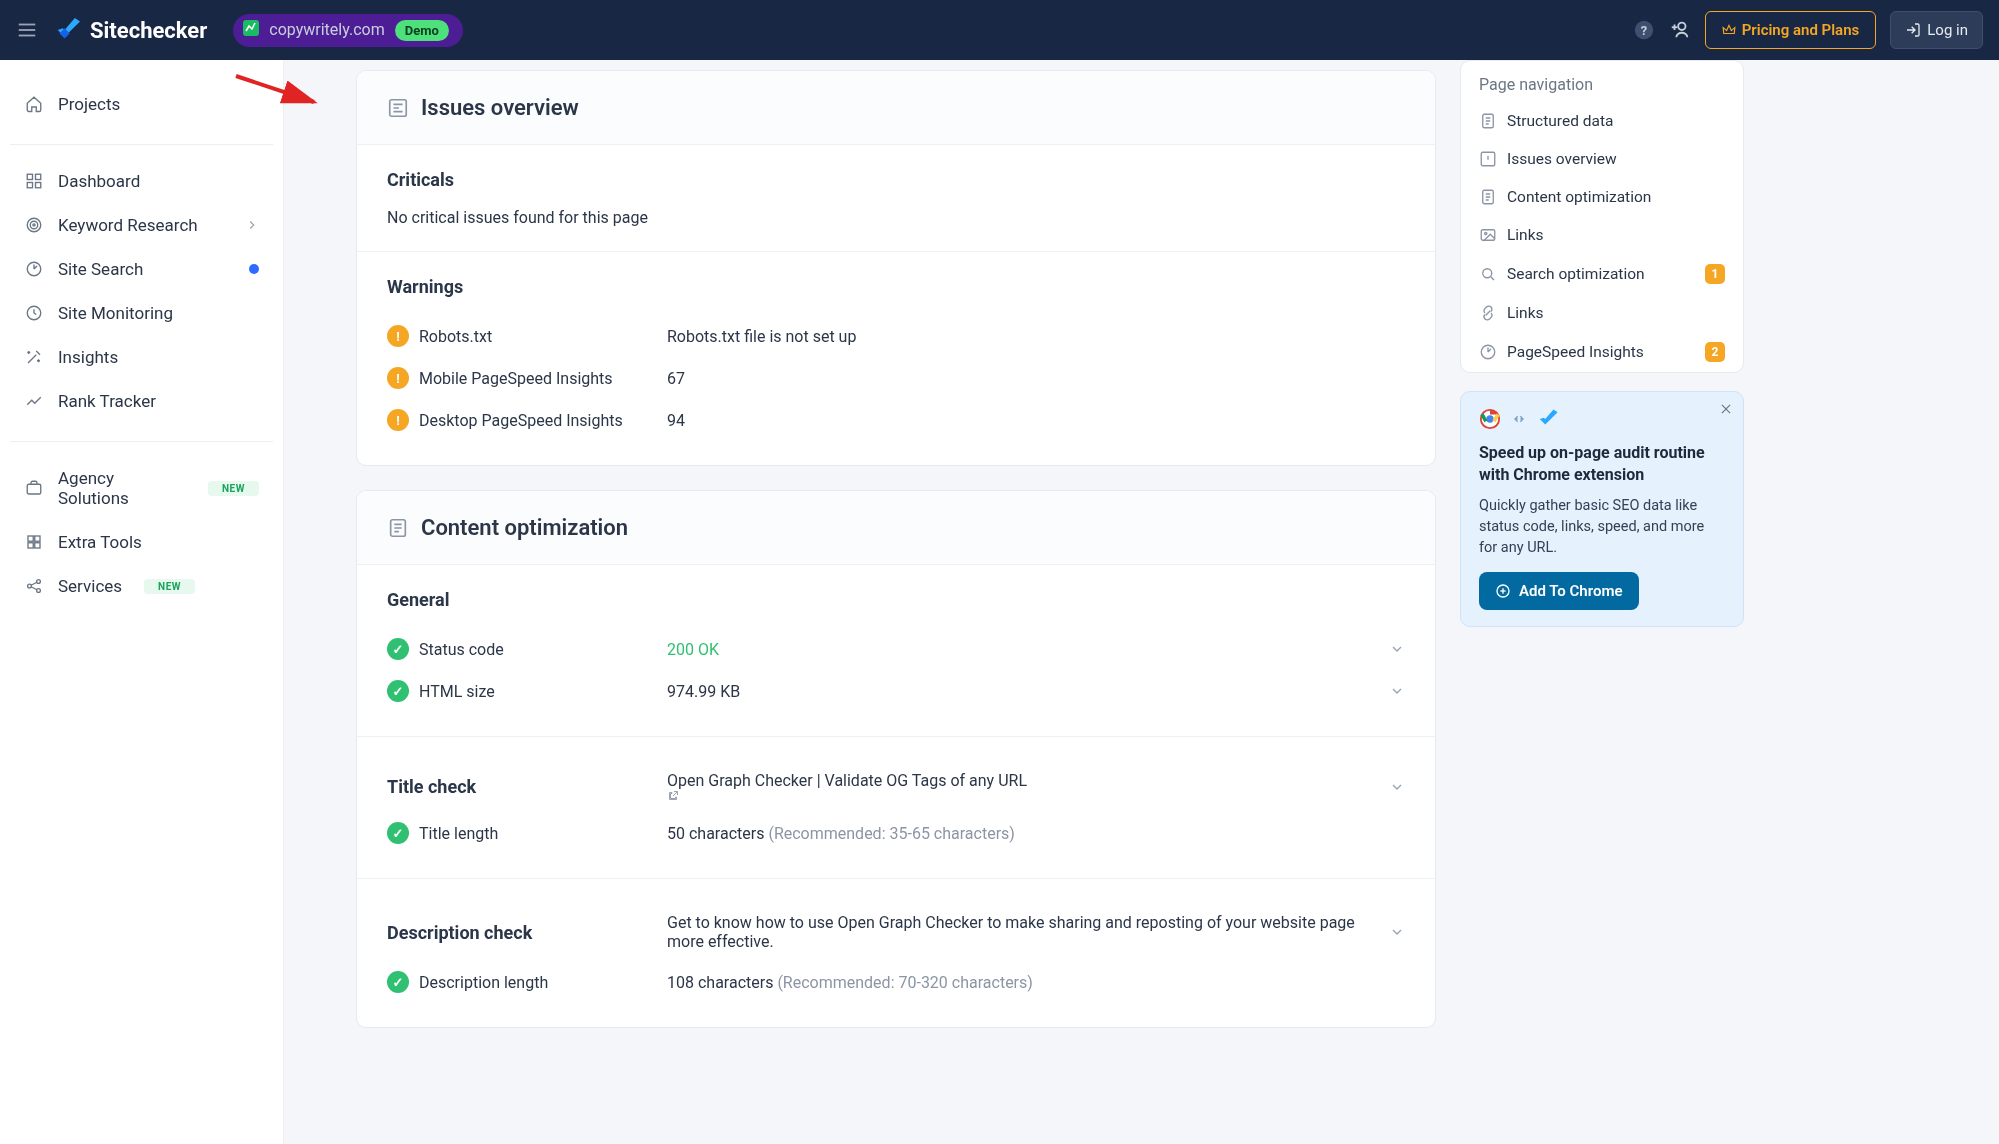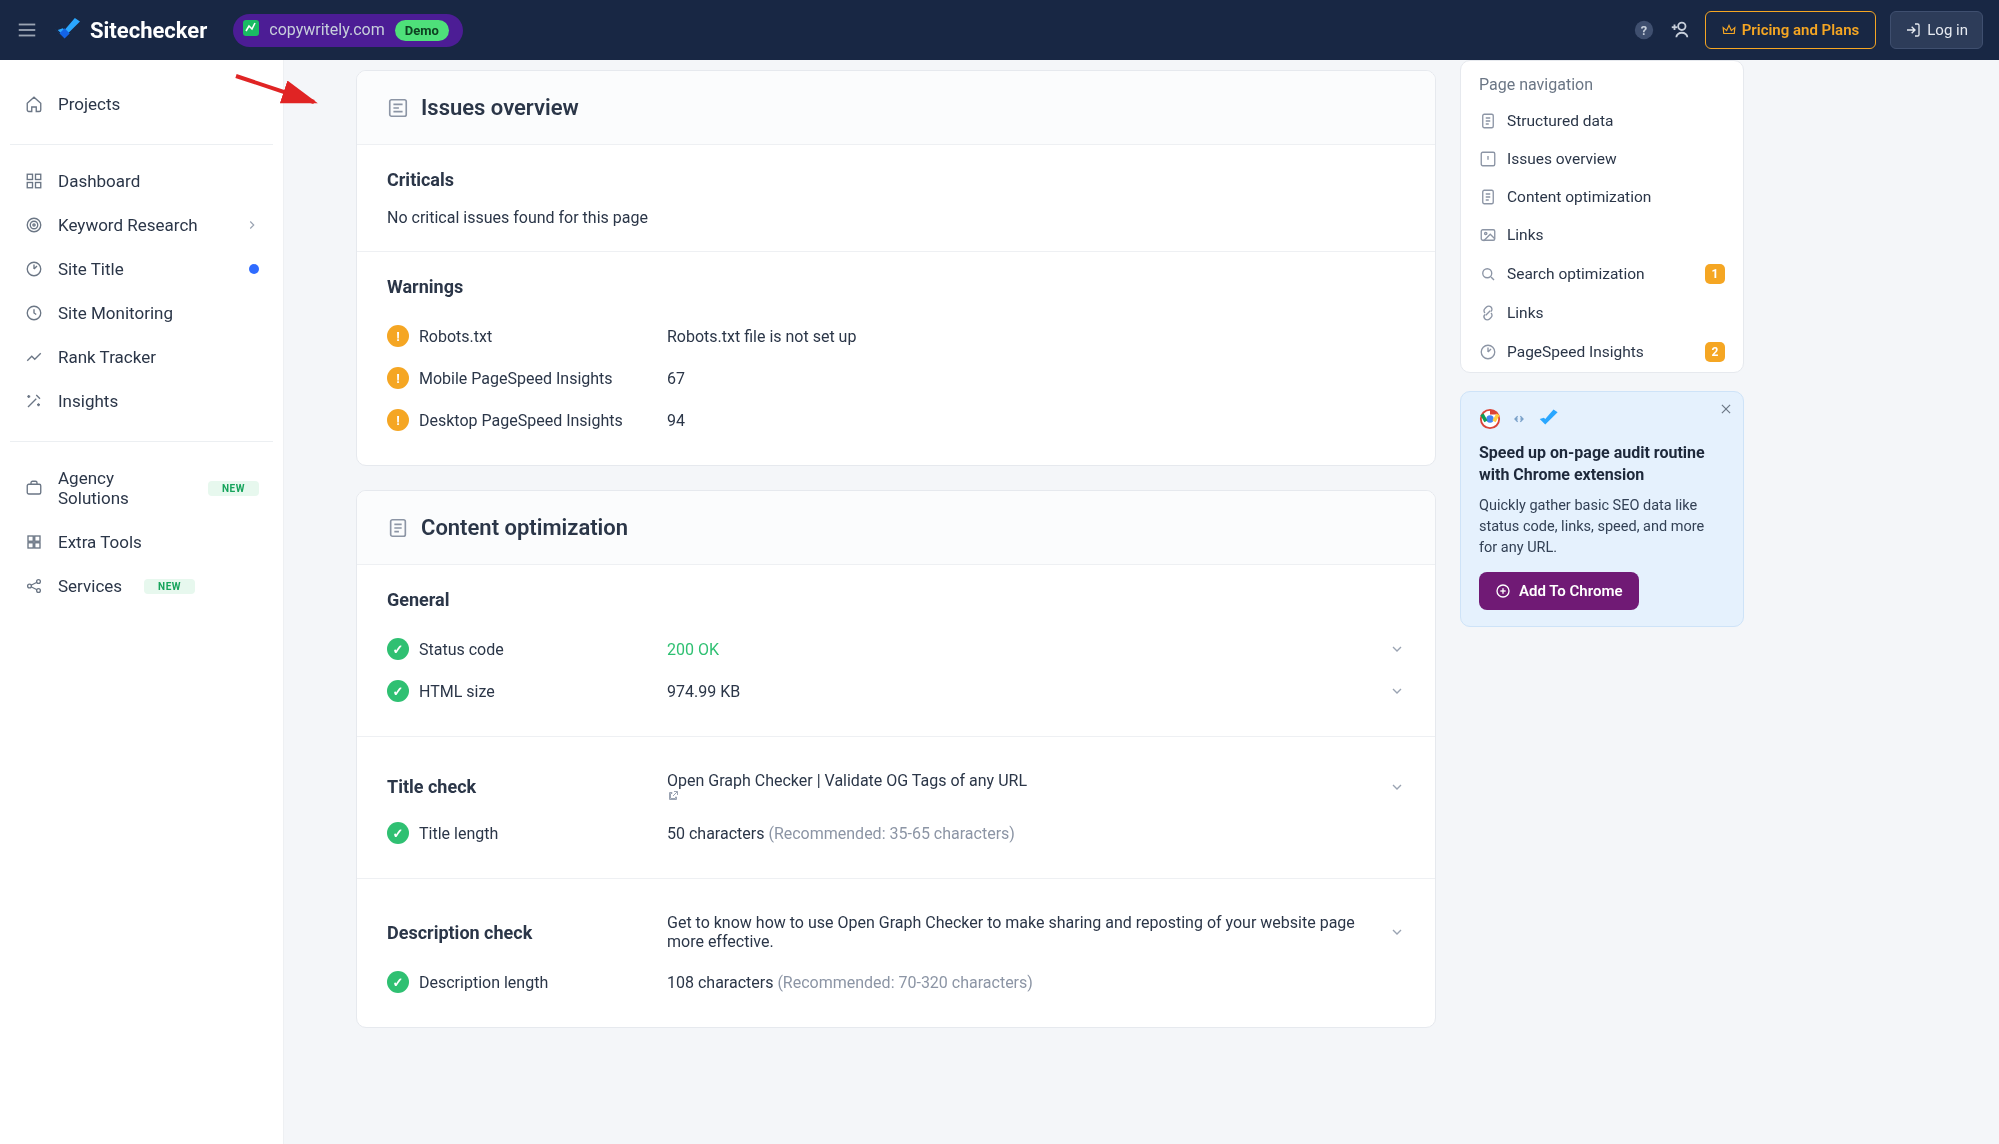--- a/index.html
+++ b/index.html
@@ -56,21 +56,21 @@
 .navcard-title { padding:14px 18px 8px; color:#6b7685; font-size:16px;}
 .navlink { display:flex; align-items:center; gap:10px; padding:10px 18px; font-size:15.5px; color:#2b3648; cursor:pointer;}
 .navlink .nicon { width:18px; height:18px; color:#8c95a5; display:flex; align-items:center; justify-content:center;}
 .navbadge { margin-left:auto; width:20px; height:20px; border-radius:5px; background:#f5a623; color:#fff; font-size:12px; font-weight:700; display:flex; align-items:center; justify-content:center;}
 
 .promo { background:#e5f1fd; border:1px solid #cee3f8; border-radius:10px; padding:16px 18px; position:relative; }
 .promo-close { position:absolute; top:10px; right:10px; color:#6b7685; cursor:pointer;}
 .promo-icons { display:flex; align-items:center; gap:10px; margin-bottom:12px; color:#3b82f6;}
 .promo-title { font-weight:700; font-size:16px; color:#1e293b; line-height:1.4; margin-bottom:8px;}
 .promo-text { font-size:14.5px; color:#334155; line-height:1.45; margin-bottom:14px;}
-.promo-btn { background:#701a75; color:#fff; border:none; padding:10px 16px; border-radius:8px; font-size:15px; font-weight:600; cursor:pointer; display:inline-flex; align-items:center; gap:8px;}
+.promo-btn { background:#0369a1; color:#fff; border:none; padding:10px 16px; border-radius:8px; font-size:15px; font-weight:600; cursor:pointer; display:inline-flex; align-items:center; gap:8px;}
 
 
 .hl { position:relative; }
 .hl::after { content:""; position:absolute; inset:-3px; border:3px solid #e02424; border-radius:6px; pointer-events:none;}
 .arrow { position:absolute; width:90px; height:40px; pointer-events:none;}
 .arrow svg { width:100%; height:100%; }
 
 svg { display:block; }
 </style>
 </head>
@@ -170,48 +170,48 @@
             </svg>
           </span>
         </div>
         <div class="side-item">
           <span class="side-icon">
             <svg width="18" height="18" viewBox="0 0 24 24" fill="none" stroke="currentColor" stroke-width="1.8">
               <circle cx="12" cy="12" r="9"></circle>
               <path d="M12 12l4-4M12 12v-6"></path>
             </svg>
           </span>
-          <span>Site Title</span>
+          <span>Site Search</span>
           <span class="dot-blue"></span>
         </div>
         <div class="side-item">
           <span class="side-icon">
             <svg width="18" height="18" viewBox="0 0 24 24" fill="none" stroke="currentColor" stroke-width="1.8">
               <circle cx="12" cy="12" r="9"></circle>
               <path d="M12 7v5l3 2"></path>
             </svg>
           </span>
           <span>Site Monitoring</span>
         </div>
         <div class="side-item">
           <span class="side-icon">
             <svg width="18" height="18" viewBox="0 0 24 24" fill="none" stroke="currentColor" stroke-width="1.8">
-              <polyline points="3 17 9 11 13 15 21 7"></polyline>
-            </svg>
-          </span>
-          <span>Rank Tracker</span>
-        </div>
-        <div class="side-item">
-          <span class="side-icon">
-            <svg width="18" height="18" viewBox="0 0 24 24" fill="none" stroke="currentColor" stroke-width="1.8">
               <path d="M15 4l5 5M4 20l11-11"></path>
               <path d="M5 4v4M3 6h4M18 15v4M16 17h4"></path>
             </svg>
           </span>
           <span>Insights</span>
+        </div>
+        <div class="side-item">
+          <span class="side-icon">
+            <svg width="18" height="18" viewBox="0 0 24 24" fill="none" stroke="currentColor" stroke-width="1.8">
+              <polyline points="3 17 9 11 13 15 21 7"></polyline>
+            </svg>
+          </span>
+          <span>Rank Tracker</span>
         </div>
       </div>
     <div class="side-group" id="sg3">
         <div class="side-item">
           <span class="side-icon">
             <svg width="18" height="18" viewBox="0 0 24 24" fill="none" stroke="currentColor" stroke-width="1.8">
               <rect x="3" y="7" width="18" height="13" rx="2"></rect>
               <path d="M8 7V5a2 2 0 012-2h4a2 2 0 012 2v2"></path>
             </svg>
           </span>

